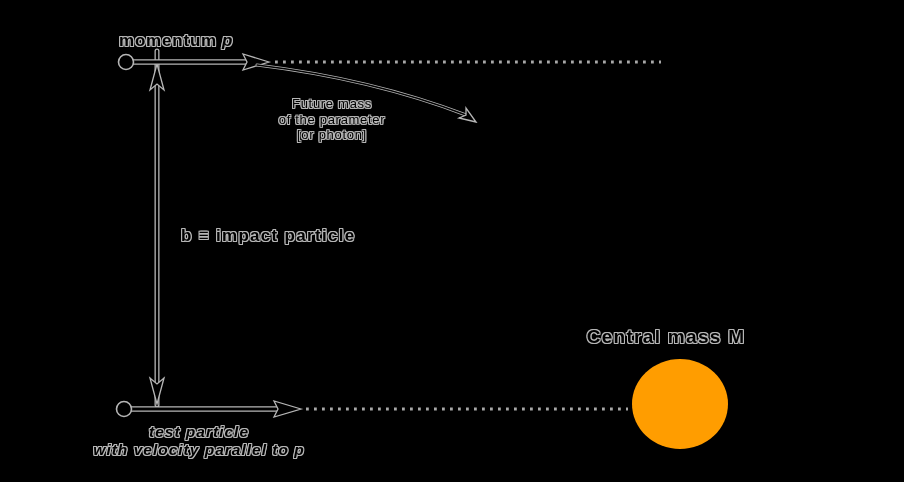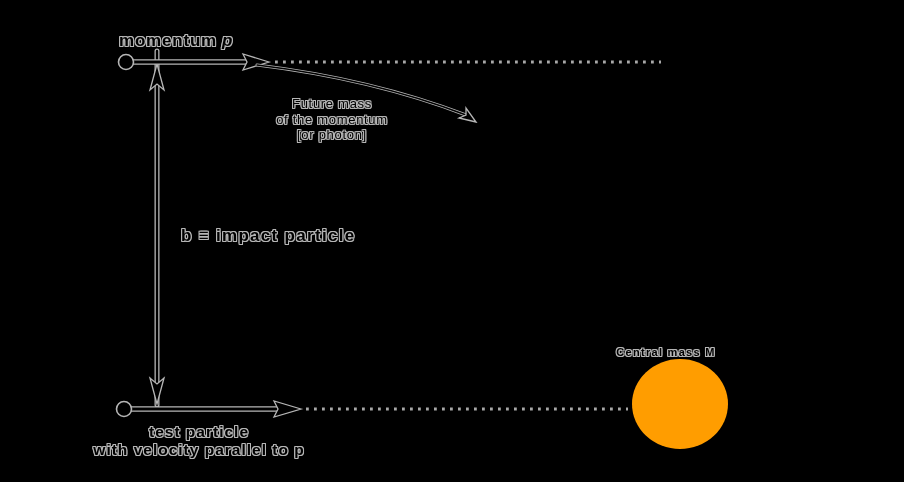--- a/index.html
+++ b/index.html
@@ -23,23 +23,23 @@
       -1px  0   0 var(--halo, #b4b4b4), 1px  0   0 var(--halo, #b4b4b4),
       -1px  1px 0 var(--halo, #b4b4b4), 0  1px 0 var(--halo, #b4b4b4), 1px  1px 0 var(--halo, #b4b4b4);
   }
   .label-momentum { left: 119px; top: 31px; font-size: 17px; letter-spacing: 0.8px; }
   .label-momentum .math { font-style: italic; margin-left: 5px; }
   .label-future   { left: 332px; top: 96px; transform: translateX(-50%);
                     font-weight: normal; font-size: 13px; line-height: 15.5px;
                     text-align: center; letter-spacing: 0.7px; }
   .label-impact   { left: 181px; top: 226px; font-size: 17px; letter-spacing: 1.3px; }
   .label-central  { left: 666px; top: 326px; transform: translateX(-50%);
-                    font-size: 11px; letter-spacing: 1.3px; margin-top: 20px; }
+                    font-size: 19px; letter-spacing: 1.3px; }
   .label-testp    { left: 199px; top: 423px; transform: translateX(-50%);
-                    font-size: 15.5px; text-align: center;
+                    font-size: 15.5px; font-style: italic; text-align: center;
                     line-height: 18px; letter-spacing: 1px; }
 </style>
 </head>
 <body>
 
 <div class="stage">
 
   <svg width="904" height="482" viewBox="0 0 904 482">
 
     <g>
@@ -75,21 +75,21 @@
 
     <ellipse class="mass" cx="680" cy="404" rx="48" ry="45"></ellipse>
   </svg>
 
   <div class="label label-momentum">
     <span>momentum</span><span class="math">p</span>
   </div>
 
   <div class="label label-future">
     <div>Future mass</div>
-    <div>of the momentum</div>
+    <div>of the parameter</div>
     <div>[or photon]</div>
   </div>
 
   <div class="label label-impact">b ≡ impact particle</div>
 
   <div class="label label-central">Central mass M</div>
 
   <div class="label label-testp">
     <div>test particle</div>
     <div>with velocity parallel to p</div>

